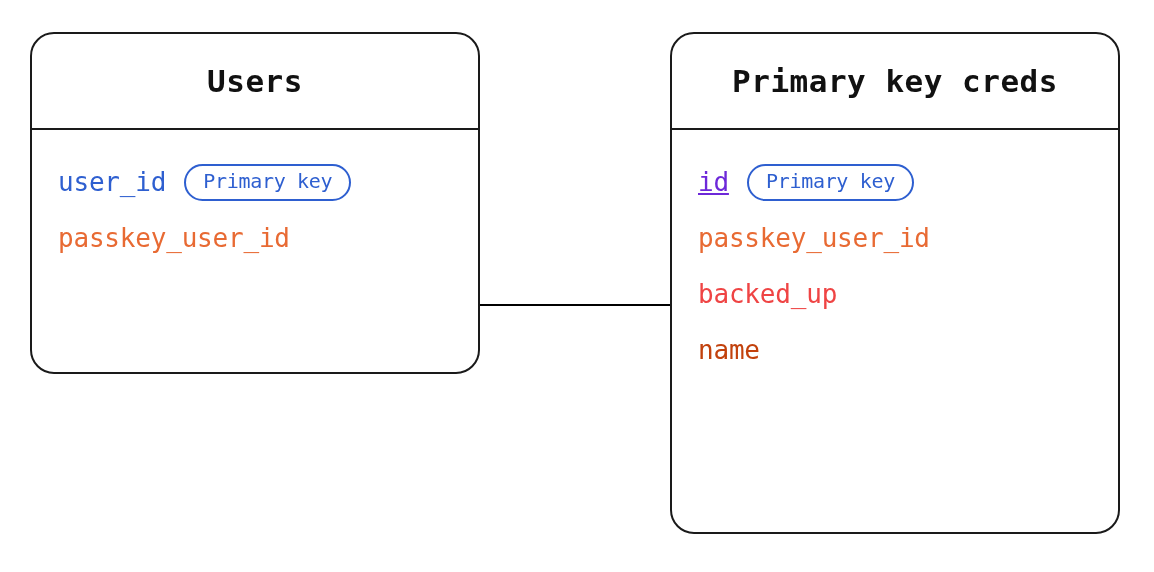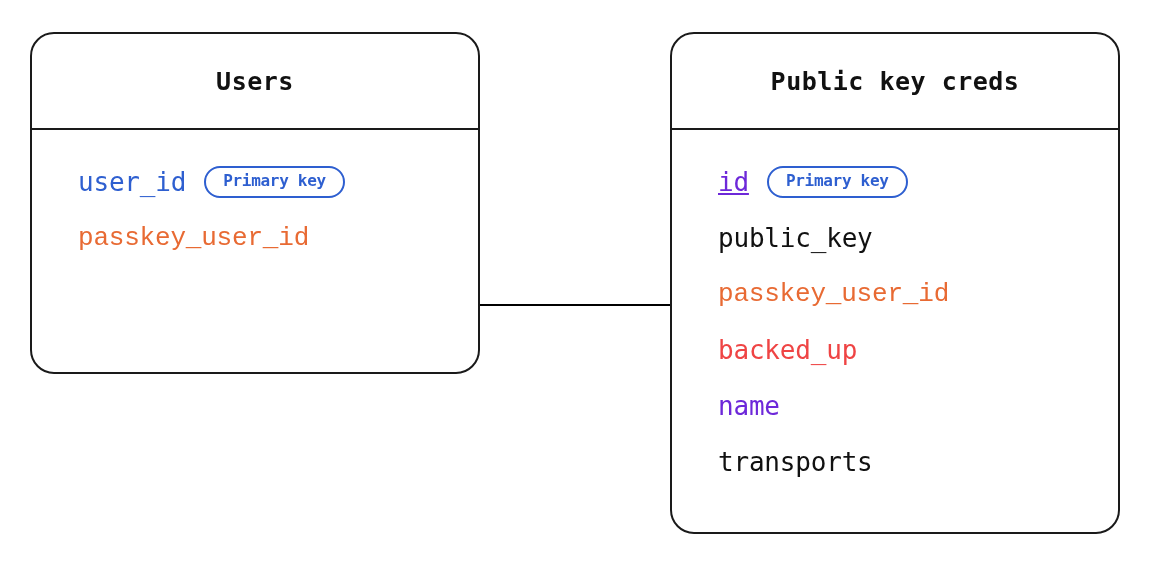--- a/index.html
+++ b/index.html
@@ -42,68 +42,67 @@
     box-sizing: border-box;
     height: 96px;
     display: flex;
     align-items: center;
     justify-content: center;
     border-bottom: 2px solid #1a1a1a;
   }
 
   .entity-title {
     font-family: "DejaVu Sans Mono", "Liberation Mono", monospace;
-    font-size: 25px;
+    font-size: 31px;
     font-weight: bold;
     color: #111111;
     letter-spacing: 0.5px;
     white-space: nowrap;
   }
 
   .entity-body {
     padding: 24px 0 0 0;
   }
 
   .field-row {
     display: flex;
     align-items: center;
     height: 56px;
-    padding-left: 46px;
+    padding-left: 26px;
     white-space: nowrap;
   }
 
   .field-name {
     font-family: "DejaVu Sans Mono", "Liberation Mono", monospace;
     font-size: 26px;
     font-weight: normal;
     color: #111111;
     letter-spacing: -0.2px;
   }
 
   .field-name.pk {
     color: #2e5fd0;
   }
 
   .field-name.fk {
     color: #e86a33;
-    font-family: Liberation Mono, monospace;
   }
 
   .badge {
     display: inline-flex;
     align-items: center;
     justify-content: center;
     margin-left: 18px;
     padding: 3px 17px 5px 17px;
     border: 2px solid #2e5fd0;
     border-radius: 999px;
     color: #2e5fd0;
     font-family: "DejaVu Sans Mono", "Liberation Mono", monospace;
-    font-size: 16px;
-    font-weight: bold;
+    font-size: 20px;
+    font-weight: normal;
     letter-spacing: -0.3px;
     line-height: 1.25;
     white-space: nowrap;
   }
 </style>
 </head>
 <body>
 
 <div id="diagram-canvas" style="background: rgb(255, 255, 255);">
     <div class="connector" style="left: 480px; top: 304px; width: 190px; background: rgb(0, 0, 0);"></div>
@@ -116,37 +115,31 @@
           <span class="field-name pk" style="color: rgb(46, 95, 208);">user_id</span>
           <span class="badge" style="color: rgb(46, 95, 208); border-color: rgb(46, 95, 208);">Primary key</span>
         </div>
         <div class="field-row">
           <span class="field-name fk" style="color: rgb(232, 106, 51);">passkey_user_id</span>
         </div>
       </div>
     </div>
     <div class="entity" style="left: 670px; top: 32px; width: 450px; height: 502px; border-color: rgb(26, 26, 26);">
       <div class="entity-header" style="border-bottom-color: rgb(26, 26, 26);">
-        <div class="entity-title" style="color: rgb(17, 17, 17);">Public key creds</div>
+        <div class="entity-title" style="color: rgb(17, 17, 17);">Primary key creds</div>
       </div>
       <div class="entity-body">
         <div class="field-row">
           <span class="field-name pk" style="color: #6d28d9; text-decoration: underline;">id</span>
           <span class="badge" style="color: rgb(46, 95, 208); border-color: rgb(46, 95, 208);">Primary key</span>
-        </div>
-        <div class="field-row">
-          <span class="field-name" style="color: rgb(17, 17, 17);">public_key</span>
         </div>
         <div class="field-row">
           <span class="field-name fk" style="color: rgb(232, 106, 51);">passkey_user_id</span>
         </div>
         <div class="field-row">
           <span class="field-name" style="color: #ef4444;">backed_up</span>
         </div>
         <div class="field-row">
-          <span class="field-name" style="color: #6d28d9;">name</span>
-        </div>
-        <div class="field-row">
-          <span class="field-name" style="color: rgb(17, 17, 17);">transports</span>
+          <span class="field-name" style="color: #c2410c;">name</span>
         </div>
       </div>
     </div>
   </div>
 
 </body></html>

